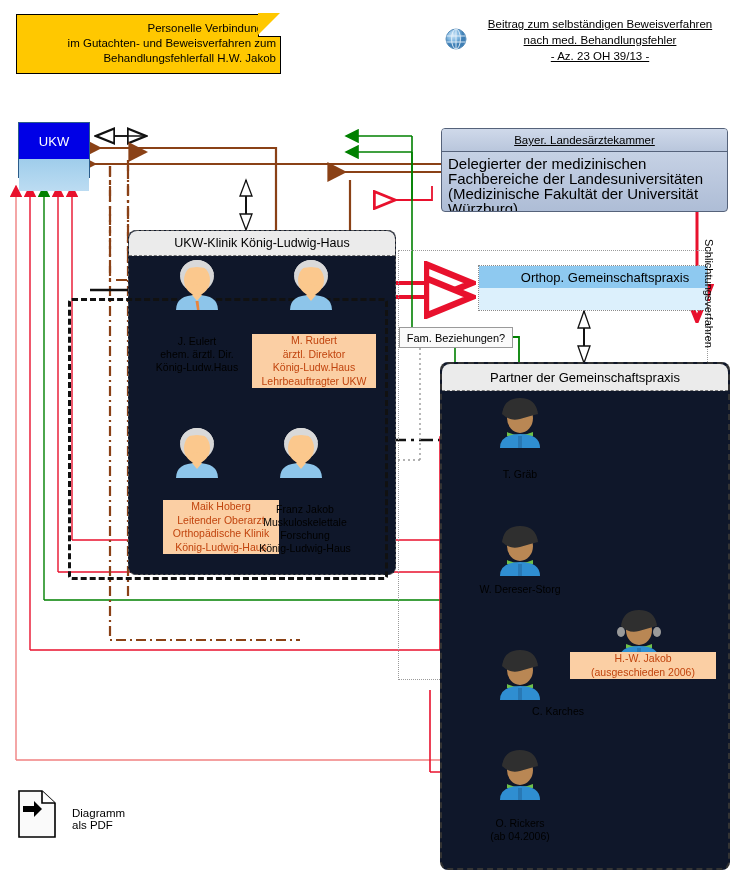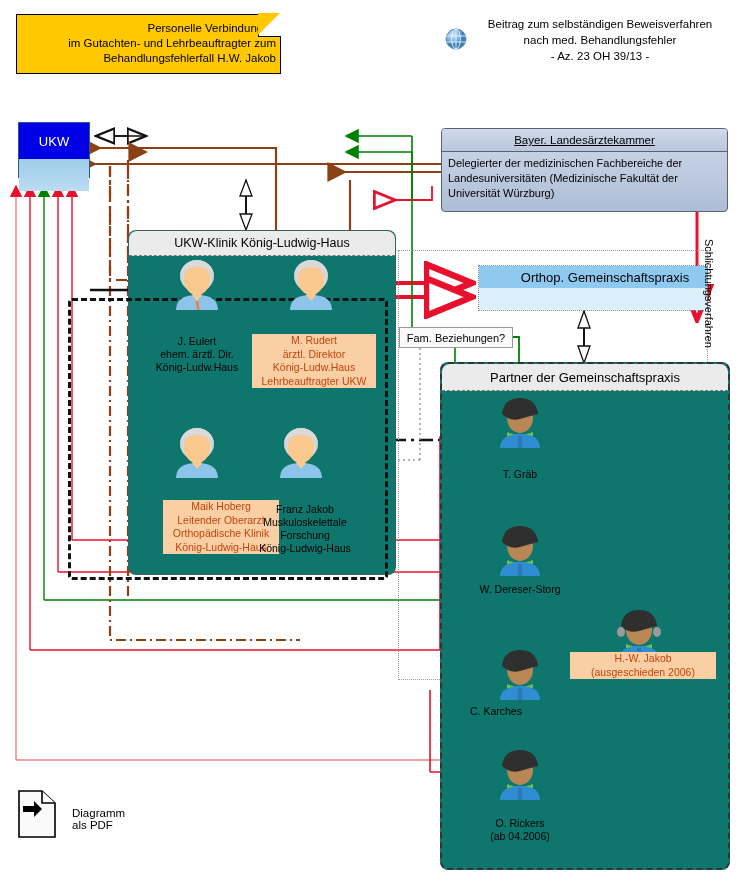--- a/index.html
+++ b/index.html
@@ -13,50 +13,50 @@
         background:#ffc800;border:1px solid #000;box-sizing:border-box;
         padding:6px 4px 0 12px;text-align:right;font-size:11.5px;line-height:15px;}
   .note .fold{position:absolute;right:-1px;top:-1px;width:22px;height:22px;
         background:#fff;border-left:1px solid #000;border-bottom:1px solid #000;
         transform:skewX(0deg);}
   .note .fold:after{content:"";position:absolute;left:-1px;top:-1px;width:0;height:0;
         border-left:22px solid #ffc800;border-bottom:22px solid transparent;}
 
   
   .hdr{position:absolute;left:472px;top:16px;width:256px;text-align:center;
-       font-size:11.5px;line-height:16px;}
+       font-size:11.5px;line-height:16px;text-decoration:underline;}
   .globe{position:absolute;left:443px;top:26px;width:26px;height:26px;}
   .ukw{position:absolute;left:18px;top:122px;width:72px;height:56px;
        border:1px solid #2b5c8a;box-sizing:border-box;}
   .ukw .cap{height:36px;background:#0000e6;color:#fff;font-size:13px;
        display:flex;align-items:center;justify-content:center;}
   .ukw .body{height:32px;background:linear-gradient(#9fcdeb,#bcdcf2);}
 
   .klinik{position:absolute;left:152px;top:122px;width:188px;height:56px;
        border:1px solid #2b6ea8;box-sizing:border-box;}
   .klinik .cap{height:24px;background:linear-gradient(#5aa9dd,#4f9fd4);
        color:#fff;font-size:13.5px;display:flex;align-items:center;justify-content:center;}
   .klinik .body{height:30px;background:linear-gradient(#a8d4ee,#8ec6e8);}
 
   .kammer{position:absolute;left:441px;top:128px;width:287px;height:84px;
        border:1px solid #55627a;border-radius:4px;box-sizing:border-box;overflow:hidden;
        background:linear-gradient(#cfd9ea,#aebdd6);}
   .kammer .cap{height:22px;display:flex;align-items:center;justify-content:center;
        font-size:11.5px;border-bottom:1px solid #55627a;background:linear-gradient(#cfd9ea,#b9c6dc);text-decoration:underline;}
-  .kammer .body{padding:4px 6px;font-size:11px;line-height:15px;}
+  .kammer .body{padding:4px 6px;font-size:15px;line-height:15px;}
   .kammer .body p{margin:0 0 9px 0;}
 
   .ortho{position:absolute;left:478px;top:265px;width:230px;height:46px;
        border:1px dotted #8a8a8a;box-sizing:border-box;}
   .ortho .cap{height:22px;background:#8ec9f0;font-size:13px;
        display:flex;align-items:center;justify-content:center;padding-left:24px;}
   .ortho .body{height:22px;background:#dcf0fc;}
 
   
-  .grp{position:absolute;box-sizing:border-box;background:#0f766e;}
+  .grp{position:absolute;box-sizing:border-box;background:#0f172a;}
   .grp-ukwk{left:128px;top:230px;width:268px;height:345px;
        border:1px dashed #555;border-radius:8px;}
   .grp-ukwk .gcap{position:absolute;left:0;top:0;width:100%;height:24px;
        background:#ebebeb;border-bottom:1px dashed #777;border-radius:8px 8px 0 0;
        display:flex;align-items:center;justify-content:center;font-size:12.5px;}
   .grp-partner{left:440px;top:362px;width:290px;height:508px;
        border:2px dashed #333;border-radius:8px;}
   .grp-partner .gcap{position:absolute;left:0;top:0;width:100%;height:26px;
        background:#ebebeb;border-bottom:1px dashed #777;border-radius:8px 8px 0 0;
        display:flex;align-items:center;justify-content:center;font-size:13px;}
@@ -248,21 +248,21 @@
     <g>
       <path d="M584,311 L584,362" stroke="#111" stroke-width="2" fill="none"></path>
       <path d="M578,328 L584,311 L590,328 z" fill="#fff" stroke="#111" stroke-width="1.3"></path>
       <path d="M578,346 L584,363 L590,346 z" fill="#fff" stroke="#111" stroke-width="1.3"></path>
     </g>
   </svg>
 
   <div class="note">
     <div class="fold"></div>
     <div>Personelle Verbindungen</div>
-    <div>im Gutachten- und Lehrbeauftragter zum</div>
+    <div>im Gutachten- und Beweisverfahren zum</div>
     <div>Behandlungsfehlerfall H.W. Jakob</div>
   </div>
 
   <svg class="globe" viewBox="0 0 26 26">
     <defs>
         <radialGradient id="gg" cx="35%" cy="30%">
       <stop offset="0%" stop-color="#cfe6f7"></stop>
           <stop offset="60%" stop-color="#7fb6e0"></stop>
       <stop offset="100%" stop-color="#3f7fb5"></stop>
         </radialGradient>
@@ -404,21 +404,21 @@
 
   <div style="position:absolute;left:243px;top:502px;width:124px;text-align:center" class="plabel">
     <div>Franz Jakob</div>
     <div>Muskuloskelettale</div>
     <div>Forschung</div>
     <div>König-Ludwig-Haus</div>
   </div>
 
   <div style="position:absolute;left:470px;top:467px;width:100px;text-align:center" class="plabel">T. Gräb</div>
   <div style="position:absolute;left:460px;top:582px;width:120px;text-align:center" class="plabel">W. Dereser-Storg</div>
-  <div style="position:absolute;left:470px;top:704px;width:100px;text-align:left" class="plabel">C. Karches</div>
+  <div style="position:absolute;left:484px;top:704px;width:100px;text-align:right" class="plabel">C. Karches</div>
   <div style="position:absolute;left:470px;top:816px;width:100px;text-align:center" class="plabel">
     <div>O. Rickers</div>
     <div>(ab 04.2006)</div>
   </div>
 
   <div class="labelbox" style="left:570px;top:652px;width:140px">
     <div>H.-W. Jakob</div>
     <div>(ausgeschieden 2006)</div>
   </div>
 

